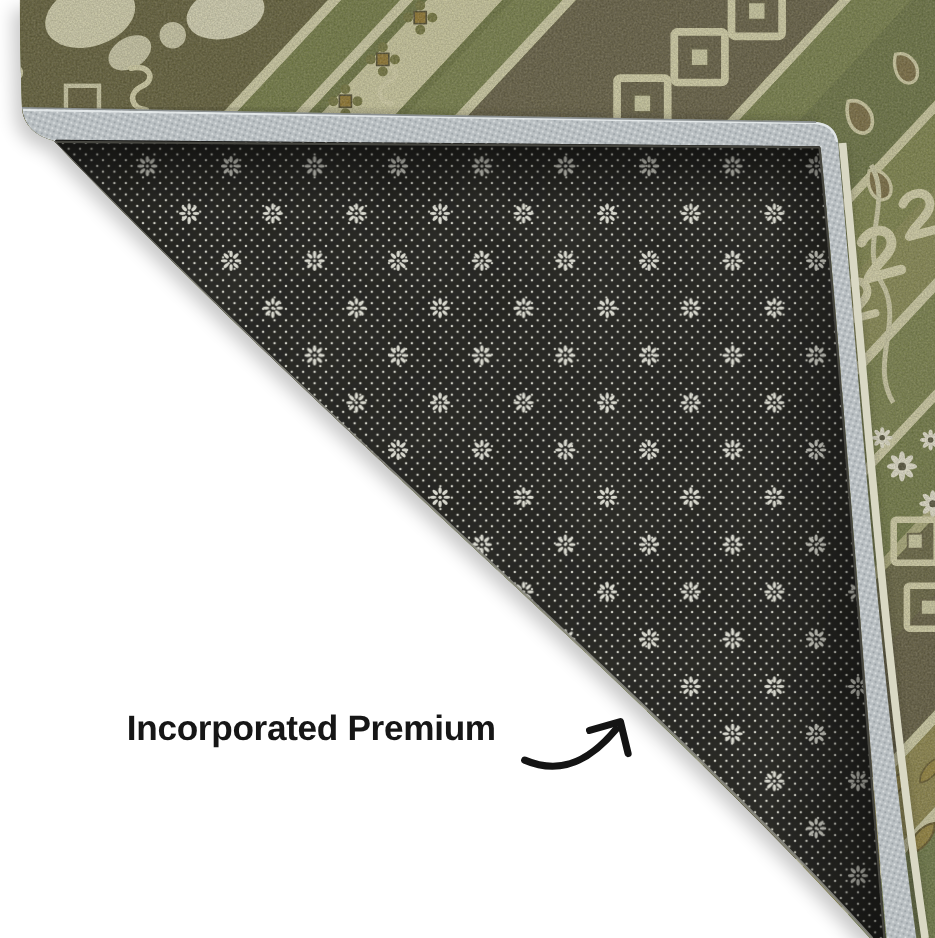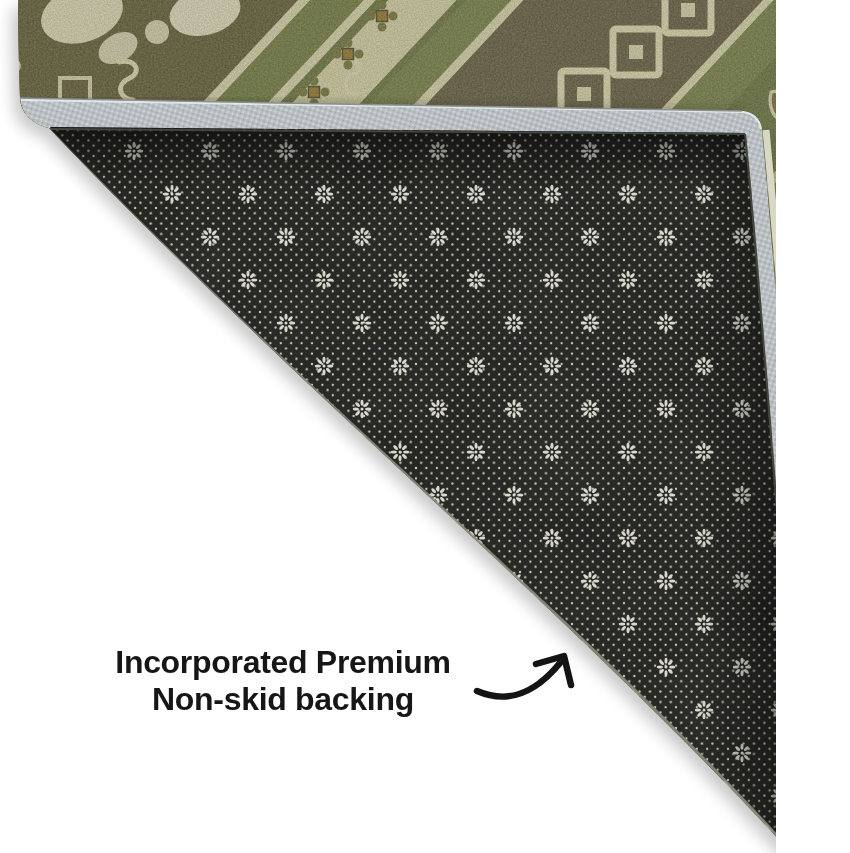--- a/index.html
+++ b/index.html
@@ -1,17 +1,17 @@
 <!DOCTYPE html>
 <html><head>
 <meta charset="utf-8">
 <style>
   html,body{margin:0;padding:0;background:#ffffff;}
   .stage{
-    position:relative;width:776px;height:853px;overflow:hidden;background:#ffffff;
+    position:relative;width:850px;height:853px;overflow:hidden;background:#ffffff;
     font-family:"Liberation Sans", sans-serif;
   }
   .scene{position:absolute;left:0;top:0;width:850px;height:853px;display:block;}
   .caption{
     position:absolute;left:283px;top:644px;transform:translateX(-50%);
     text-align:center;color:#161616;font-weight:bold;
     font-size:32px;line-height:37px;letter-spacing:-0.3px;white-space:nowrap;
   }
 </style>
 </head>
@@ -248,16 +248,15 @@
   </g>
 
   <g stroke="#141414" stroke-width="6.5" stroke-linecap="round" stroke-linejoin="round" fill="none">
     <path d="M477,691 C505,703 532,697 560,663"></path>
     <path d="M536,664 L564,656 L571,685"></path>
   </g>
 </svg>
 
 <div class="caption">
   <div>Incorporated Premium</div>
-  <div>Non-skid backing</div>
 </div>
 
 </div>
 
 </body></html>

